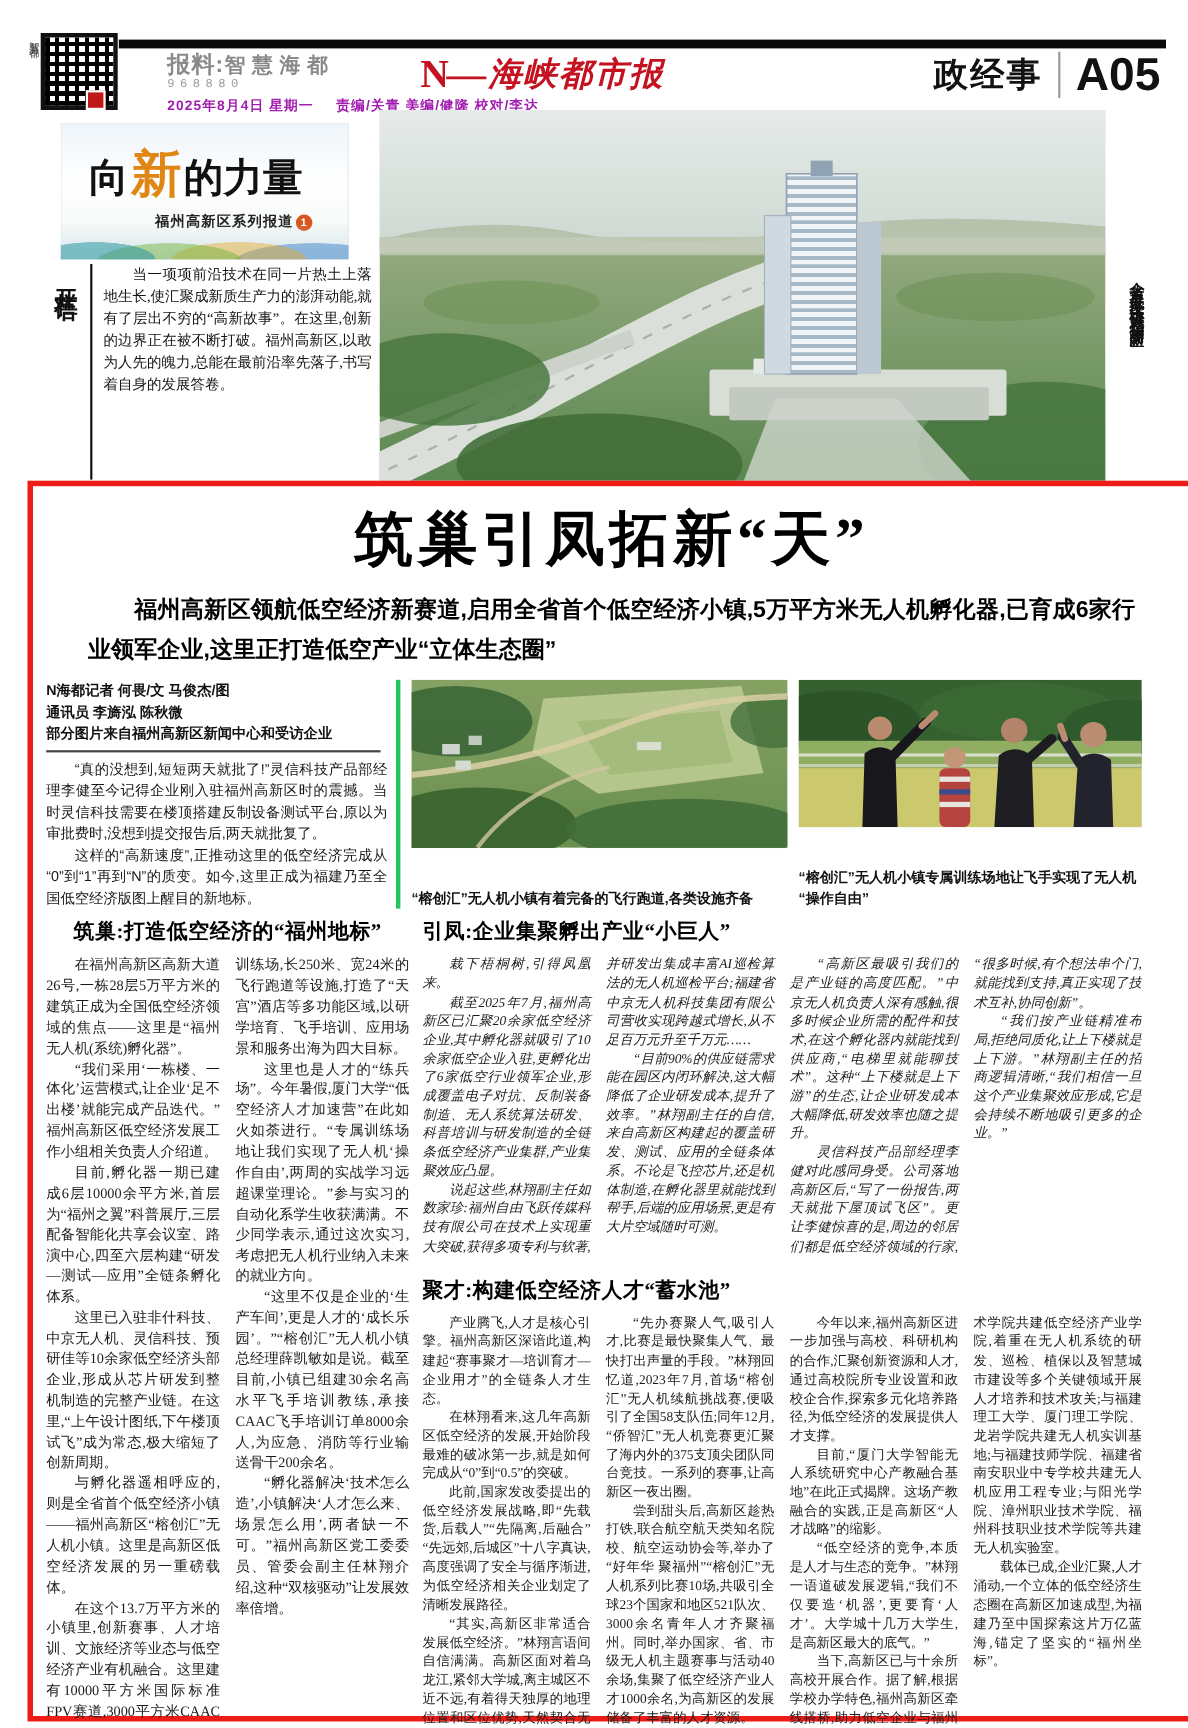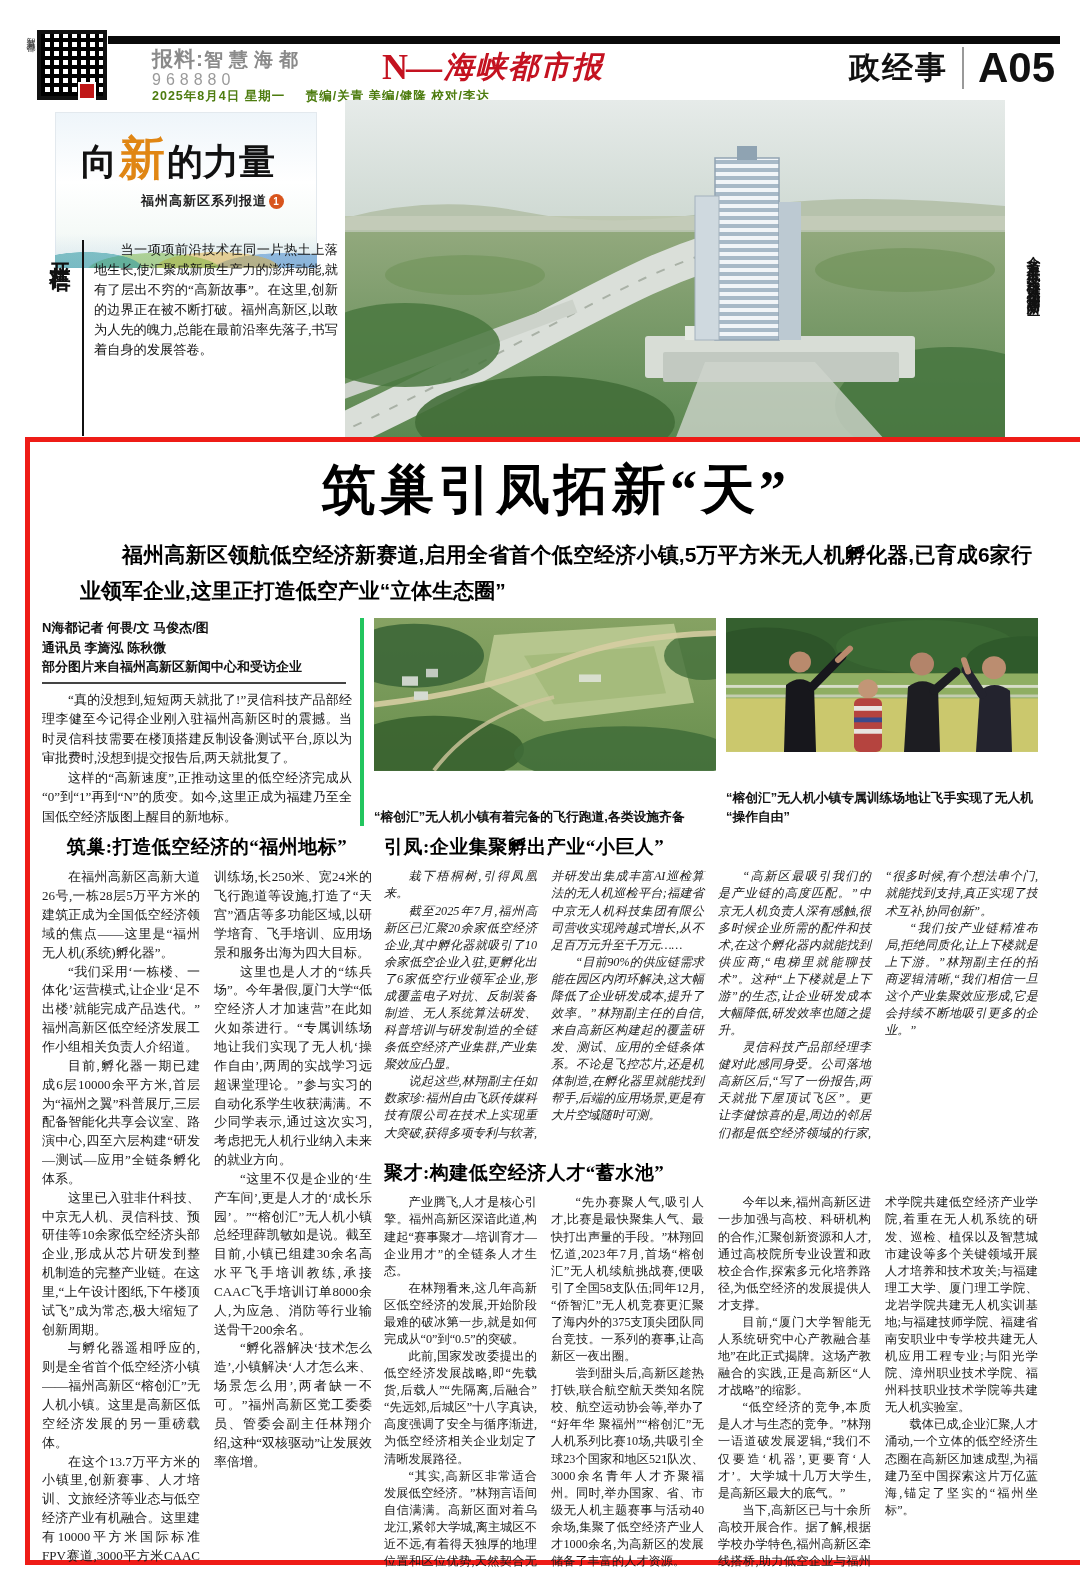--- a/index.html
+++ b/index.html
@@ -10,33 +10,33 @@
   .top-rule{left:108px;top:36px;width:952px;height:8px;background:#0a0a0a;}
   .qr-wrap{left:26px;top:30px;width:110px;height:76px;display:flex;align-items:flex-start;}
   .qr-vlabel{writing-mode:vertical-rl;font-size:9px;color:#444;letter-spacing:2px;margin-right:2px;line-height:1;}
   .qr{width:62px;height:62px;border:4px solid #111;background:
       repeating-linear-gradient(0deg,#000 0 4px,transparent 4px 9px),
       repeating-linear-gradient(90deg,#000 0 4px,#fff 4px 9px);}
   .qr-dot{position:absolute;left:52px;top:52px;width:14px;height:14px;background:#c01818;border:2px solid #fff;}
   .hotline{left:152px;top:48px;line-height:1.05;}
   .hotline .bl-label{font-size:21px;font-weight:bold;color:#8a8a8a;letter-spacing:1px;}
   .hotline .bl-name{font-size:19px;font-weight:bold;color:#8a8a8a;letter-spacing:6px;}
-  .hotline .bl-num{font-size:16px;color:#9a9a9a;letter-spacing:5px;margin-top:2px;}
+  .hotline .bl-num{font-size:11px;color:#9a9a9a;letter-spacing:5px;margin-top:2px;font-family:Liberation Mono, monospace;}
   .paper-logo{left:382px;top:46px;display:flex;align-items:center;}
   .logo-n{color:#c41220;font-weight:900;font-size:36px;font-family:"Liberation Serif",serif;letter-spacing:-2px;}
   .logo-name{color:#c41220;font-weight:900;font-style:italic;font-size:30px;margin-left:4px;letter-spacing:2px;font-family:"Liberation Serif",serif;}
   .sec-page{right:25px;top:44px;display:flex;align-items:center;}
   .sec-name{font-size:31px;font-weight:900;letter-spacing:2px;font-family:"Liberation Serif",serif;}
   .sec-div{width:2px;height:42px;background:#999;margin:0 14px;}
   .page-no{font-size:42px;font-weight:900;font-family:"Liberation Sans",sans-serif;}
-  .date-line{left:152px;top:88px;font-size:12.5px;color:#4d7c0f;letter-spacing:1px;font-weight:bold;}
+  .date-line{left:152px;top:88px;font-size:12.5px;color:#a21caf;letter-spacing:1px;font-weight:bold;}
   .date-line span{margin-right:16px;}
 
   
-  .banner{left:55px;top:112px;width:262px;height:156px;background:linear-gradient(180deg,#eef5fa 0%,#ffffff 45%,#eef6f2 100%);box-shadow:0 0 0 1px #e3e9ee inset;overflow:hidden;}
+  .banner{left:55px;top:112px;width:262px;height:124px;background:linear-gradient(180deg,#eef5fa 0%,#ffffff 45%,#eef6f2 100%);box-shadow:0 0 0 1px #e3e9ee inset;overflow:hidden;}
   .banner-title{margin:16px 0 0 26px;font-family:"Liberation Serif",serif;font-weight:900;}
   .bt1,.bt3{font-size:36px;color:#111;}
   .bt2{font-size:46px;color:#e08614;margin:0 2px;}
   .banner-sub{margin:2px 0 0 86px;font-size:13px;font-weight:bold;color:#222;letter-spacing:1px;}
   .badge{display:inline-block;width:15px;height:15px;line-height:15px;border-radius:50%;background:#d8541c;color:#fff;text-align:center;font-size:10px;margin-left:2px;}
   .waves{position:absolute;left:0;bottom:0;width:100%;height:34px;background:
      radial-gradient(90px 26px at 12% 100%,rgba(42,150,160,.55) 0 60%,transparent 62%),
      radial-gradient(110px 30px at 38% 110%,rgba(120,180,60,.5) 0 60%,transparent 62%),
      radial-gradient(100px 26px at 62% 100%,rgba(230,170,40,.45) 0 60%,transparent 62%),
      radial-gradient(120px 30px at 88% 110%,rgba(60,130,200,.5) 0 60%,transparent 62%),
@@ -58,21 +58,21 @@
   
   .article-box{left:25px;top:437px;width:1062px;height:1128px;border:5px solid #ee1c17;box-sizing:border-box;padding:8px 12px 10px;background:#fff;}
   .headline{text-align:center;font-family:"Liberation Serif",serif;font-weight:900;font-size:54px;letter-spacing:4px;margin:4px 0 10px;color:#000;}
   .subhead{width:952px;margin:0 auto 10px;font-size:21px;font-weight:bold;line-height:1.7;text-align:justify;text-indent:2em;color:#000;}
 
   .lead-row{display:flex;gap:10px;margin-top:4px;height:208px;}
   .lead-left{width:322px;border-right:4px solid #22c55e;padding-right:8px;box-sizing:border-box;}
   .byline{font-size:13px;line-height:1.5;font-weight:bold;color:#111;}
   .byline p{margin:0;}
   .byline-rule{height:2px;background:#444;margin:5px 0 6px;width:98%;}
-  .intro{font-family:Liberation Serif, serif;font-size:13px;line-height:1.5;color:#161616;}
+  .intro{font-family:Liberation Sans, sans-serif;font-size:13px;line-height:1.5;color:#161616;}
   .intro p{margin:0;text-indent:2em;text-align:justify;}
   .lead-photo{display:flex;flex-direction:column;gap:33px;}
   .lead-photo .ph{overflow:hidden;background:#cfe0c8;}
   .ph-mid{width:342px;}
   .ph-mid .ph{height:162px;}
   .ph-right{width:312px;}
   .ph-right .ph{height:140px;}
   .ph svg{display:block;width:100%;height:100%;}
   .caption{font-size:12.8px;font-weight:bold;line-height:1.45;margin-top:4px;color:#111;}
 

